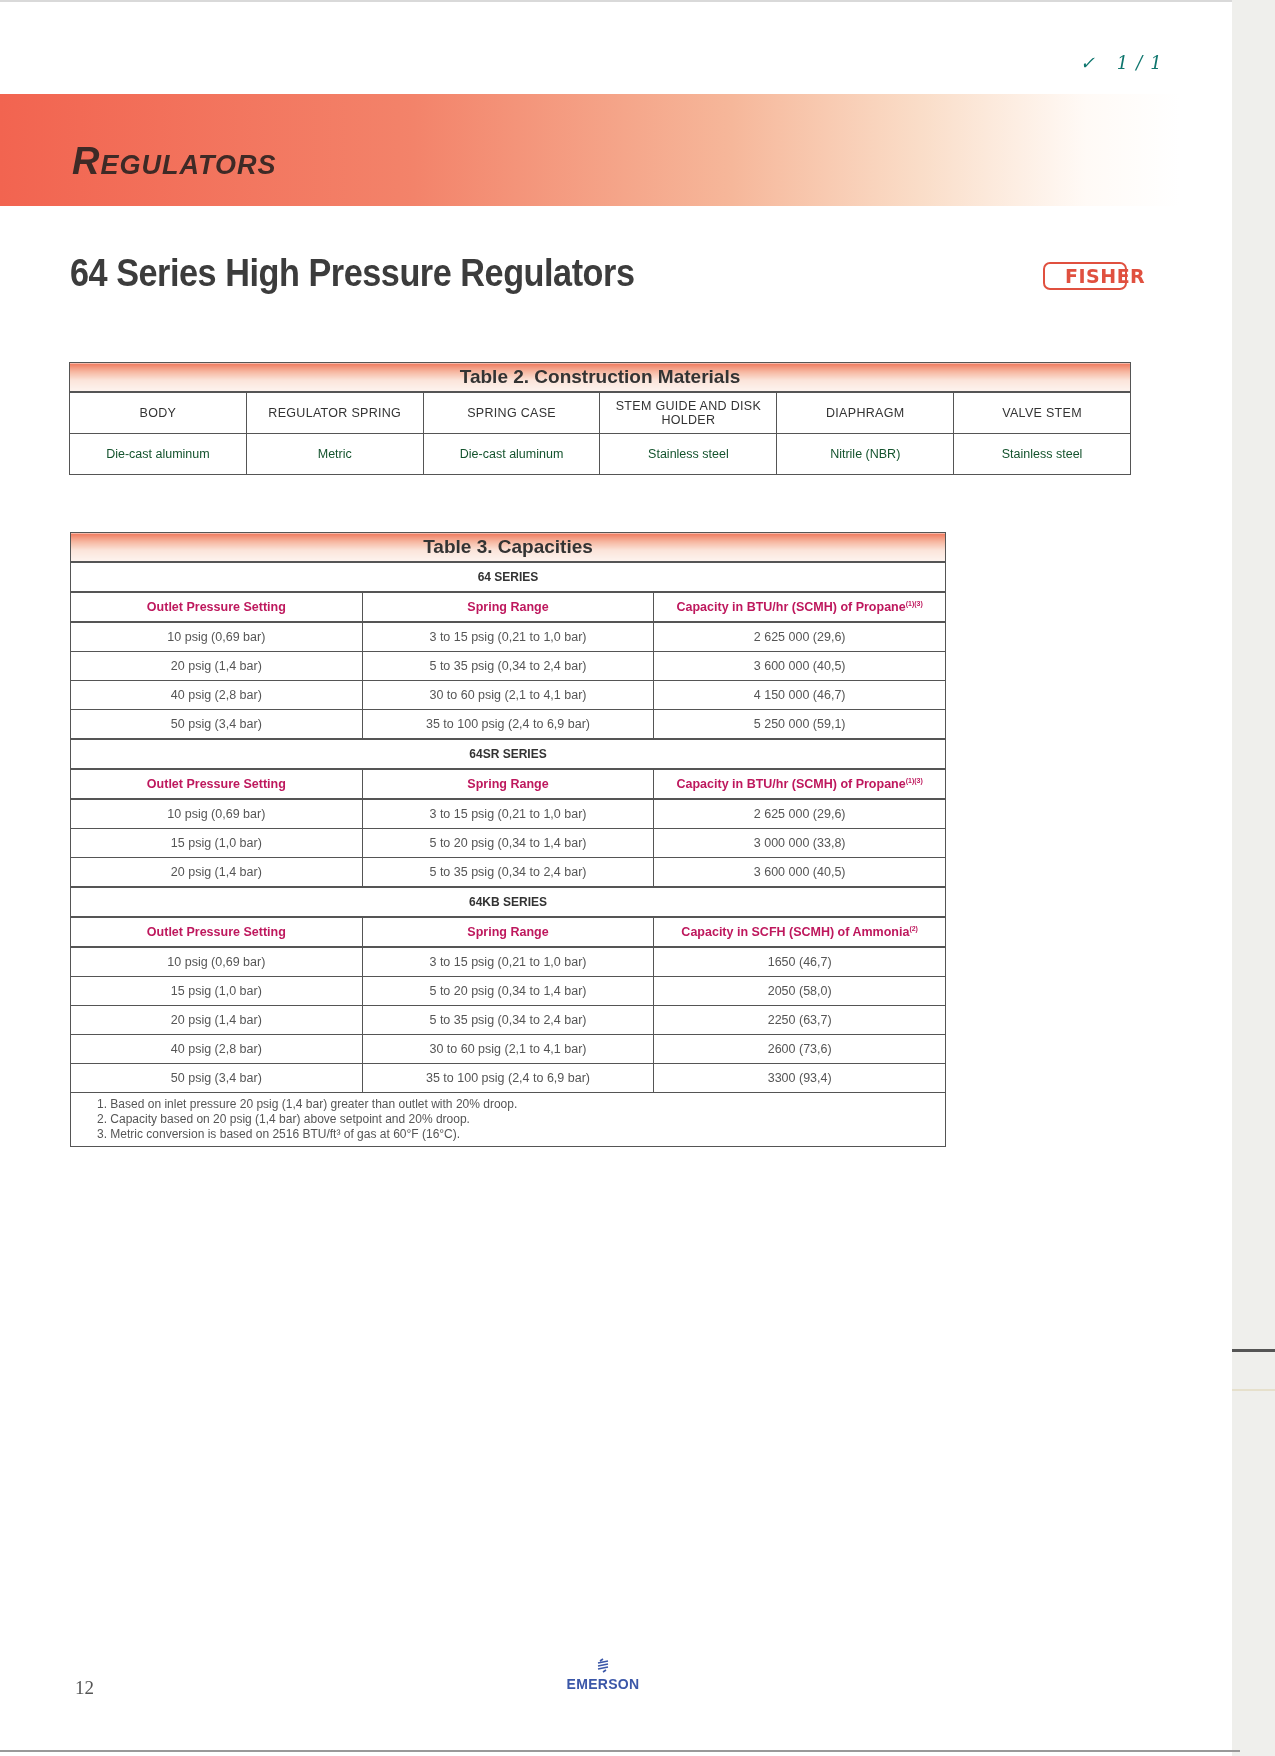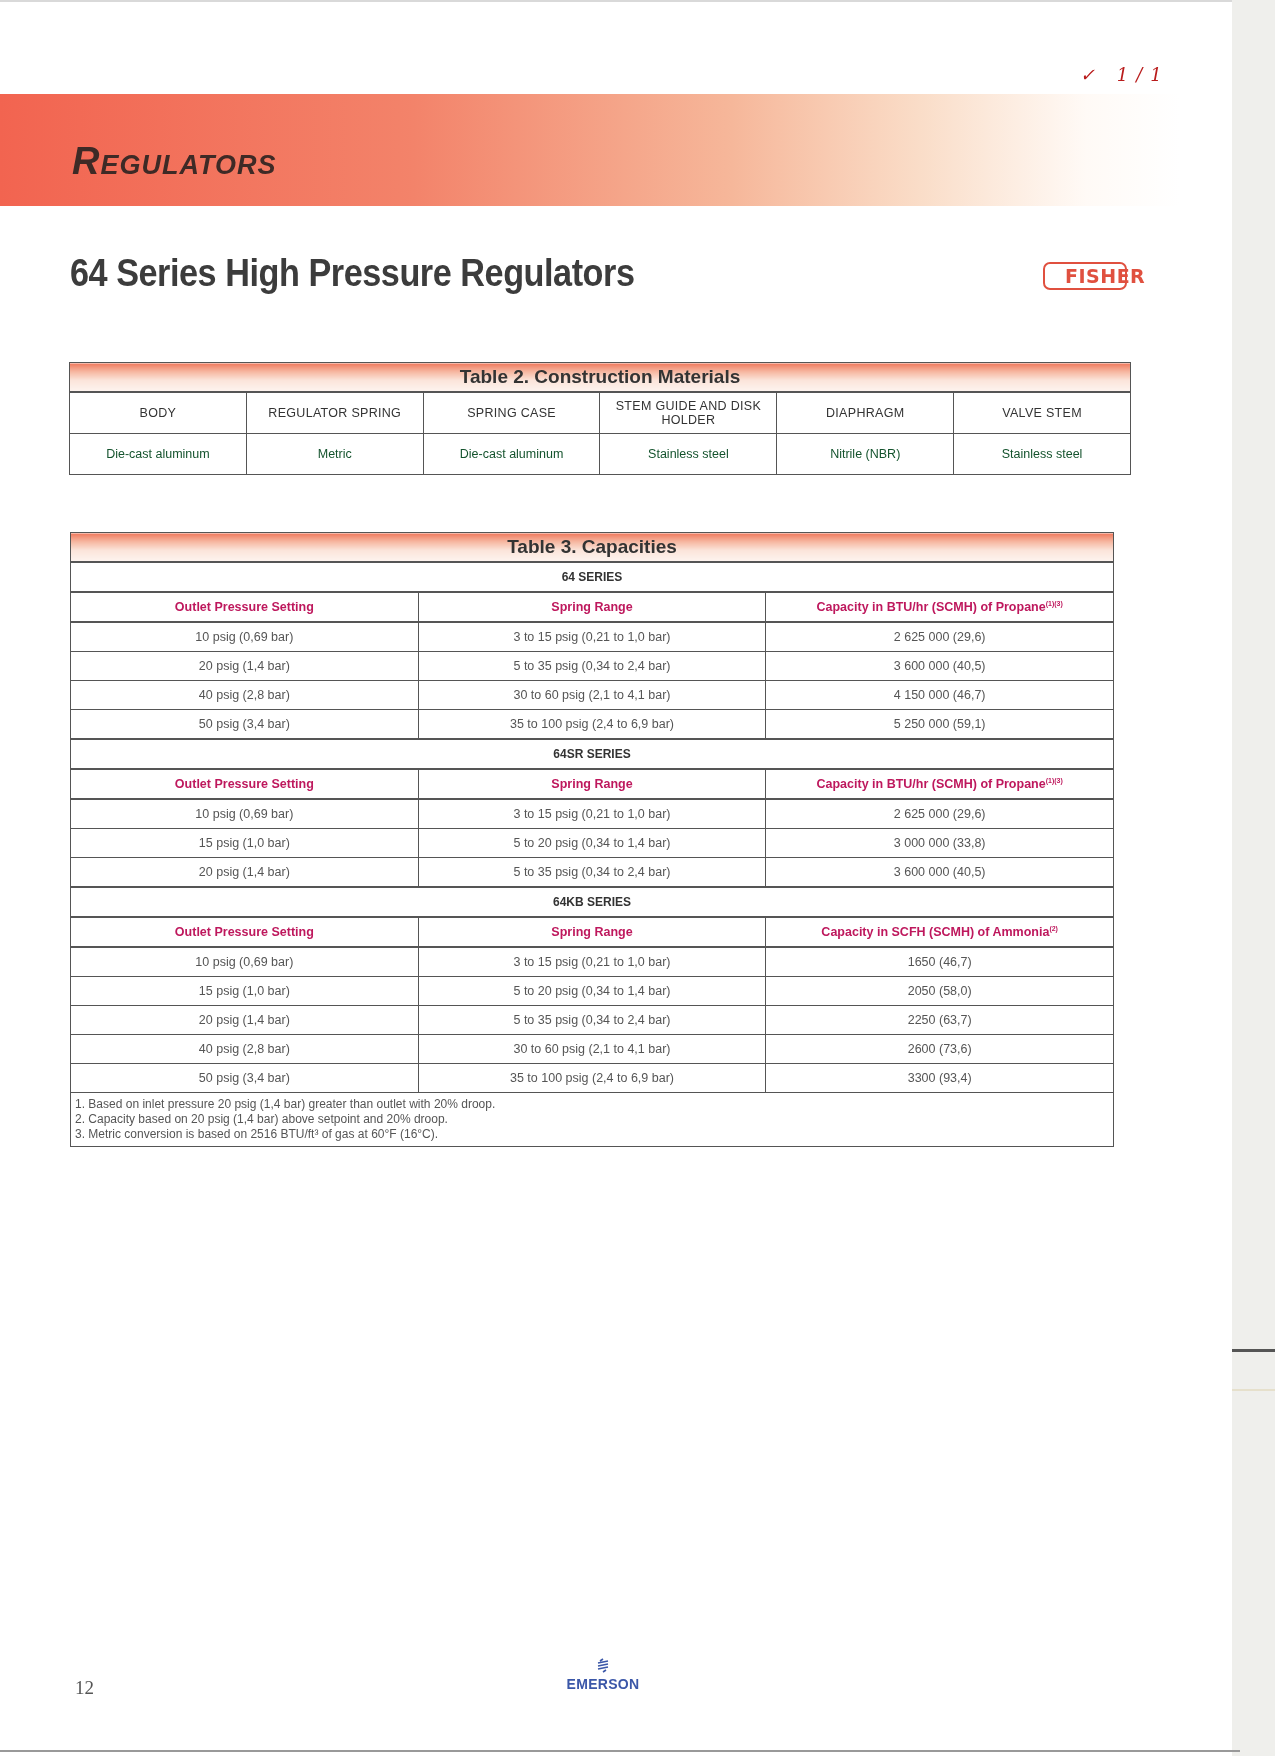--- a/index.html
+++ b/index.html
@@ -7,21 +7,21 @@
     width:1275px; height:1756px; position:relative; overflow:hidden;
     background:#ffffff;
     font-family:"Liberation Sans", sans-serif;
     color:#444;
   }
   .top-rule { position:absolute; left:0; top:0; width:1275px; height:2px; background:#d9d9d9; }
   .right-strip { position:absolute; left:1232px; top:0; width:43px; height:1756px; background:#efefec; }
   .right-mark { position:absolute; left:1232px; top:1349px; width:43px; height:3px; background:#555; }
   .right-mark2 { position:absolute; left:1232px; top:1389px; width:43px; height:2px; background:#e6e0cc; }
   .bottom-rule { position:absolute; left:0; top:1750px; width:1240px; height:2px; background:#999; }
-  .handwriting { position:absolute; left:1080px; top:64px; font-size:18px; color:#b91c1c; font-family:"DejaVu Serif", serif; font-style:italic; letter-spacing:8px; }
+  .handwriting { position:absolute; left:1080px; top:52px; font-size:18px; color:#0f766e; font-family:"DejaVu Serif", serif; font-style:italic; letter-spacing:8px; }
 
   .banner {
     position:absolute; left:0; top:94px; width:1180px; height:112px;
     background:linear-gradient(90deg,#f26450 0%,#f3836a 35%,#f6b79a 62%,#faddc8 78%,#fffaf6 92%,#ffffff 100%);
   }
   .banner-title {
     position:absolute; left:72px; top:46px;
     font-family:"Liberation Sans", sans-serif; font-weight:bold; font-style:italic;
     font-size:38px; color:#3e2a26; letter-spacing:1px; font-variant:small-caps;
   }
@@ -42,26 +42,26 @@
   .tbl td, .tbl th { border:1px solid #555; text-align:center; vertical-align:middle; }
   .caption-cell {
     height:28px; padding:0;
     background:linear-gradient(180deg,#f07a5e 0%,#f6b8a2 30%,#fbe4da 60%,#fdf4ef 100%);
     font-size:19px; font-weight:bold; color:#333; border-bottom:2px solid #555 !important;
   }
   #t2 { left:69px; top:362px; width:1062px; }
   #t2 .hdr { height:38px; font-size:12.5px; font-weight:normal; color:#333; letter-spacing:0.3px; }
   #t2 .val { height:38px; font-size:12.5px; color:#14532d; }
 
-  #t3 { left:70px; top:532px; width:1044px; }
+  #t3 { left:70px; top:532px; width:876px; }
   #t3 .series { height:26px; font-size:12px; font-weight:bold; color:#333; border-bottom:2px solid #555; }
   #t3 .colhdr { height:26px; font-size:12.5px; font-weight:bold; color:#be185d; border-bottom:2px solid #555; }
   #t3 .cell { height:26px; font-size:12.5px; color:#555;border-radius:9px; }
   #t3 .grp-end td { border-bottom:2px solid #555; }
-  #t3 .notes { text-align:left; padding:4px 12px 4px 4px; font-size:12px; color:#555; line-height:15px; }
+  #t3 .notes { text-align:left; padding:4px 12px 4px 26px; font-size:12px; color:#555; line-height:15px; }
   sup { font-size:7px; }
 
   .page-number { position:absolute; left:75px; top:1677px; font-family:"Liberation Serif", serif; font-size:19px; color:#555; }
   .emerson { position:absolute; left:563px; top:1658px; width:80px; text-align:center; }
   .emerson-mark { display:block; margin:0 auto; width:16px; height:16px; }
   .emerson-text { display:block; font-weight:bold; font-size:14px; color:#3b57a8; letter-spacing:0.3px; margin-top:2px; }
 </style>
 </head>
 <body>
 

